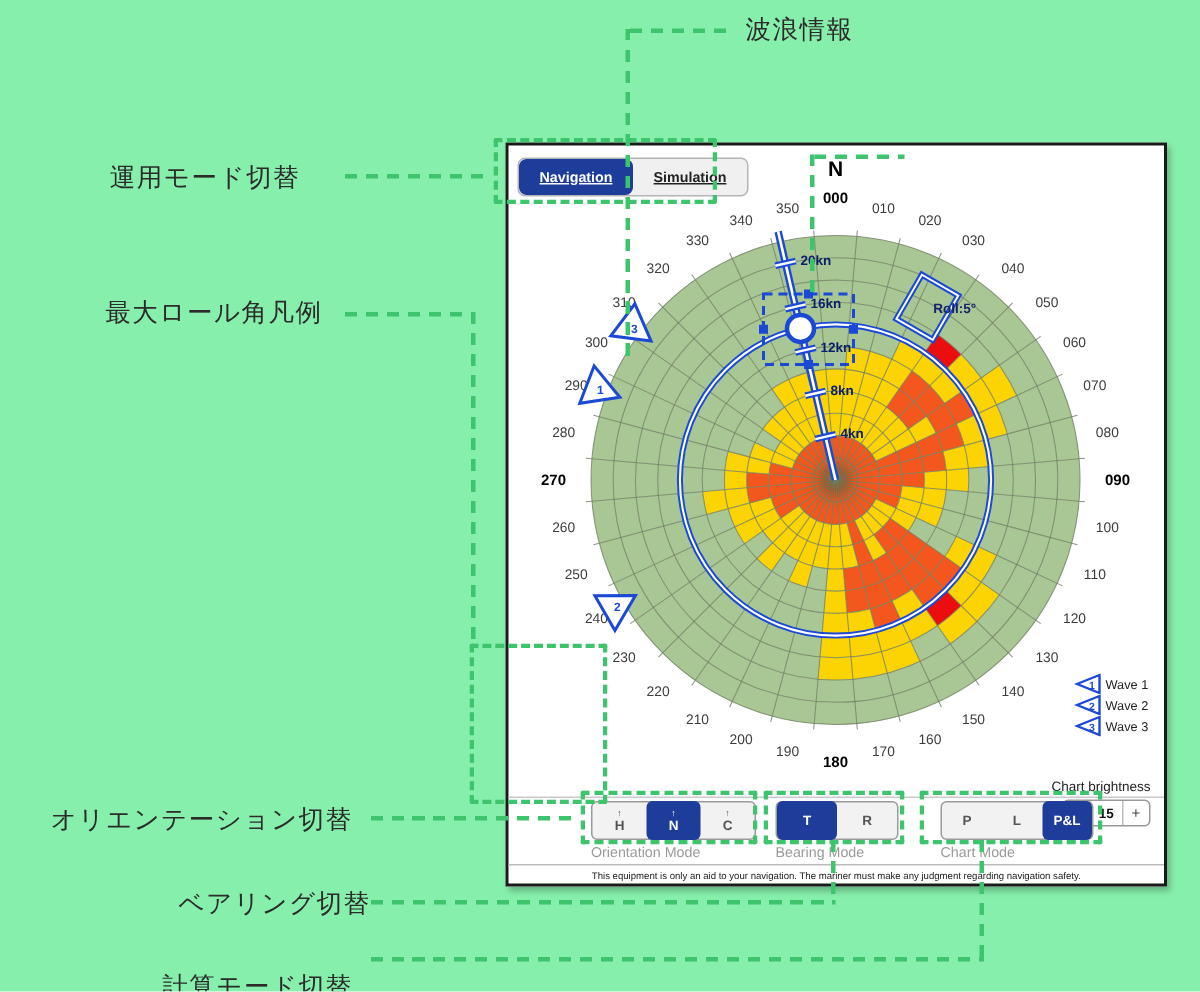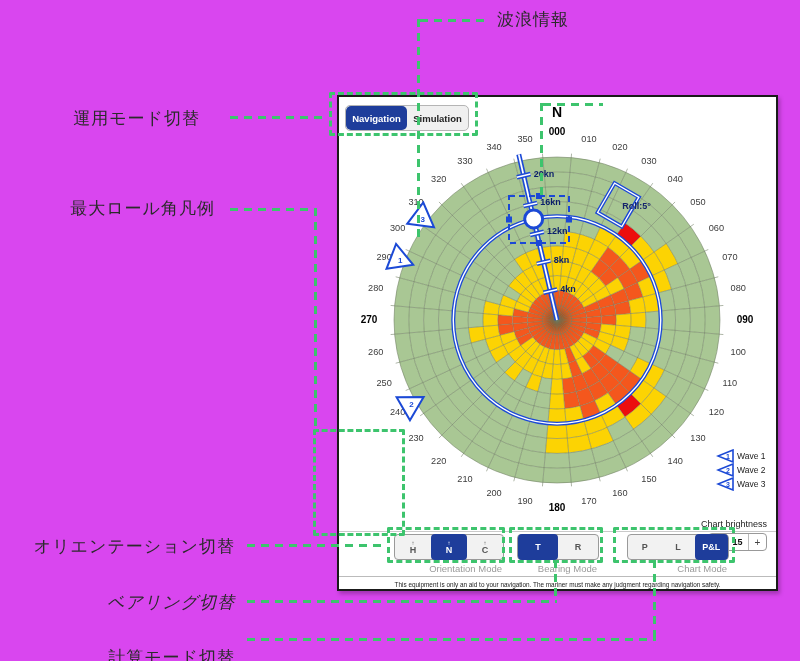--- a/index.html
+++ b/index.html
@@ -1,32 +1,32 @@
 <!DOCTYPE html>
 <html><head>
 <meta charset="utf-8">
 <style>
   html,body{margin:0;padding:0;background:#fff;}
-  #canvas{position:relative;width:800px;height:661px;background:#d946ef;overflow:hidden;
+  #canvas{position:relative;width:800px;height:661px;background:#86efac;overflow:hidden;
           font-family:"Liberation Sans","DejaVu Sans",sans-serif;}
   .jp-label{position:absolute;font-size:17px;color:#2b2b2b;letter-spacing:1px;white-space:nowrap;}
   .ra{text-align:right;}
   
   .hline{position:absolute;height:3px;background:repeating-linear-gradient(90deg,#3dc46d 0 8px,transparent 8px 14px);z-index:40;}
   .vline{position:absolute;width:3px;background:repeating-linear-gradient(180deg,#3dc46d 0 8px,transparent 8px 14px);z-index:40;}
   .dashrect{position:absolute;border:3px dashed #3dc46d;border-radius:2px;background:transparent;z-index:40;}
   
   #panel{position:absolute;left:337px;top:95px;width:441px;height:496px;background:#fff;
          border:2px solid #1a1a1a;box-sizing:border-box;box-shadow:2px 3px 4px rgba(0,0,0,.25);}
   #chart-svg{position:absolute;left:0;top:0;}
   
   #navsim{position:absolute;left:6px;top:8px;display:flex;background:#f0f0f0;border:1px solid #b5b5b5;
           border-radius:5px;overflow:hidden;z-index:5;}
-  #navsim .seg{width:61px;height:24px;display:flex;align-items:center;justify-content:center;
-          font-size:9.5px;font-weight:bold;color:#222;cursor:default;}
+  #navsim .seg{width:76px;height:24px;display:flex;align-items:center;justify-content:center;
+          font-size:9.5px;font-weight:bold;color:#222;cursor:default;text-decoration:underline;}
   #navsim .seg.sel{background:#1e3d9b;color:#fff;border-radius:5px;}
   
   #roll-legend{position:absolute;left:8px;top:338px;z-index:5;}
   #roll-legend .t{font-size:9.5px;color:#222;line-height:13px;}
   .lgrow{display:flex;align-items:center;height:15px;}
   .lgrow .sw{width:27px;height:11px;margin-right:4px;}
   .lgrow .lb{font-size:8.5px;color:#222;}
   
   #wave-legend{position:absolute;left:377px;top:352px;z-index:5;}
   .wrow{display:flex;align-items:center;height:14px;}
@@ -39,35 +39,35 @@
   #bright .v{width:21px;height:16px;display:flex;align-items:center;justify-content:center;font-size:9px;font-weight:bold;color:#111;
              border-left:1px solid #bbb;border-right:1px solid #bbb;}
   
   .sep{position:absolute;left:0;width:100%;border-top:1px solid #c9c9c9;}
   .modegroup{position:absolute;top:437px;display:flex;align-items:center;background:#f2f2f2;
              border:1px solid #9a9a9a;border-radius:4px;height:24px;z-index:5;}
   .mbtn{flex:1;height:22px;display:flex;flex-direction:column;align-items:center;justify-content:center;
         font-size:9px;font-weight:bold;color:#555;line-height:8px;}
   .mbtn .arr{font-size:6px;line-height:5px;}
   .mbtn.sel{background:#1e3d9b;color:#fff;border-radius:4px;height:26px;margin:-1px 0;}
-  .modecap{position:absolute;top:466px;font-size:9.5px;color:#9a9a9a;text-align:right;z-index:5;}
+  .modecap{position:absolute;top:466px;font-size:9.5px;color:#9a9a9a;text-align:left;z-index:5;}
   #disclaimer{position:absolute;left:0;top:479px;width:100%;border-top:1px solid #bbb;
               font-size:6.4px;color:#222;text-align:center;padding-top:4px;z-index:5;}
 </style>
 </head>
 <body>
 
 <div id="canvas">
 
   <div class="jp-label" style="left:497px;top:8px;">波浪情報</div>
   <div class="jp-label" style="left:608px;top:92px;">針路および船速</div>
   <div class="jp-label ra" style="left:40px;top:107px;width:160px;">運用モード切替</div>
   <div class="jp-label ra" style="left:40px;top:197px;width:175px;">最大ロール角凡例</div>
   <div class="jp-label ra" style="left:10px;top:535px;width:225px;">オリエンテーション切替</div>
-  <div class="jp-label ra" style="left:60px;top:591px;width:175px;font-style:italic;">ベアリング切替</div>
+  <div class="jp-label ra" style="left:72px;top:591px;width:175px;">ベアリング切替</div>
   <div class="jp-label ra" style="left:60px;top:629px;width:175px;margin-top:17px;">計算モード切替</div>
 
   <div class="hline" style="left:420px;top:19px;width:69px;"></div>
   <div class="vline" style="left:417px;top:19px;height:221px;"></div>
   <div class="hline" style="left:543px;top:103px;width:60px;"></div>
   <div class="vline" style="left:540px;top:103px;height:95px;"></div>
   <div class="hline" style="left:230px;top:116px;width:97px;"></div>
   <div class="dashrect" style="left:329px;top:92px;width:143px;height:38px;"></div>
   <div class="hline" style="left:230px;top:208px;width:86px;"></div>
   <div class="vline" style="left:314px;top:208px;height:222px;"></div>

